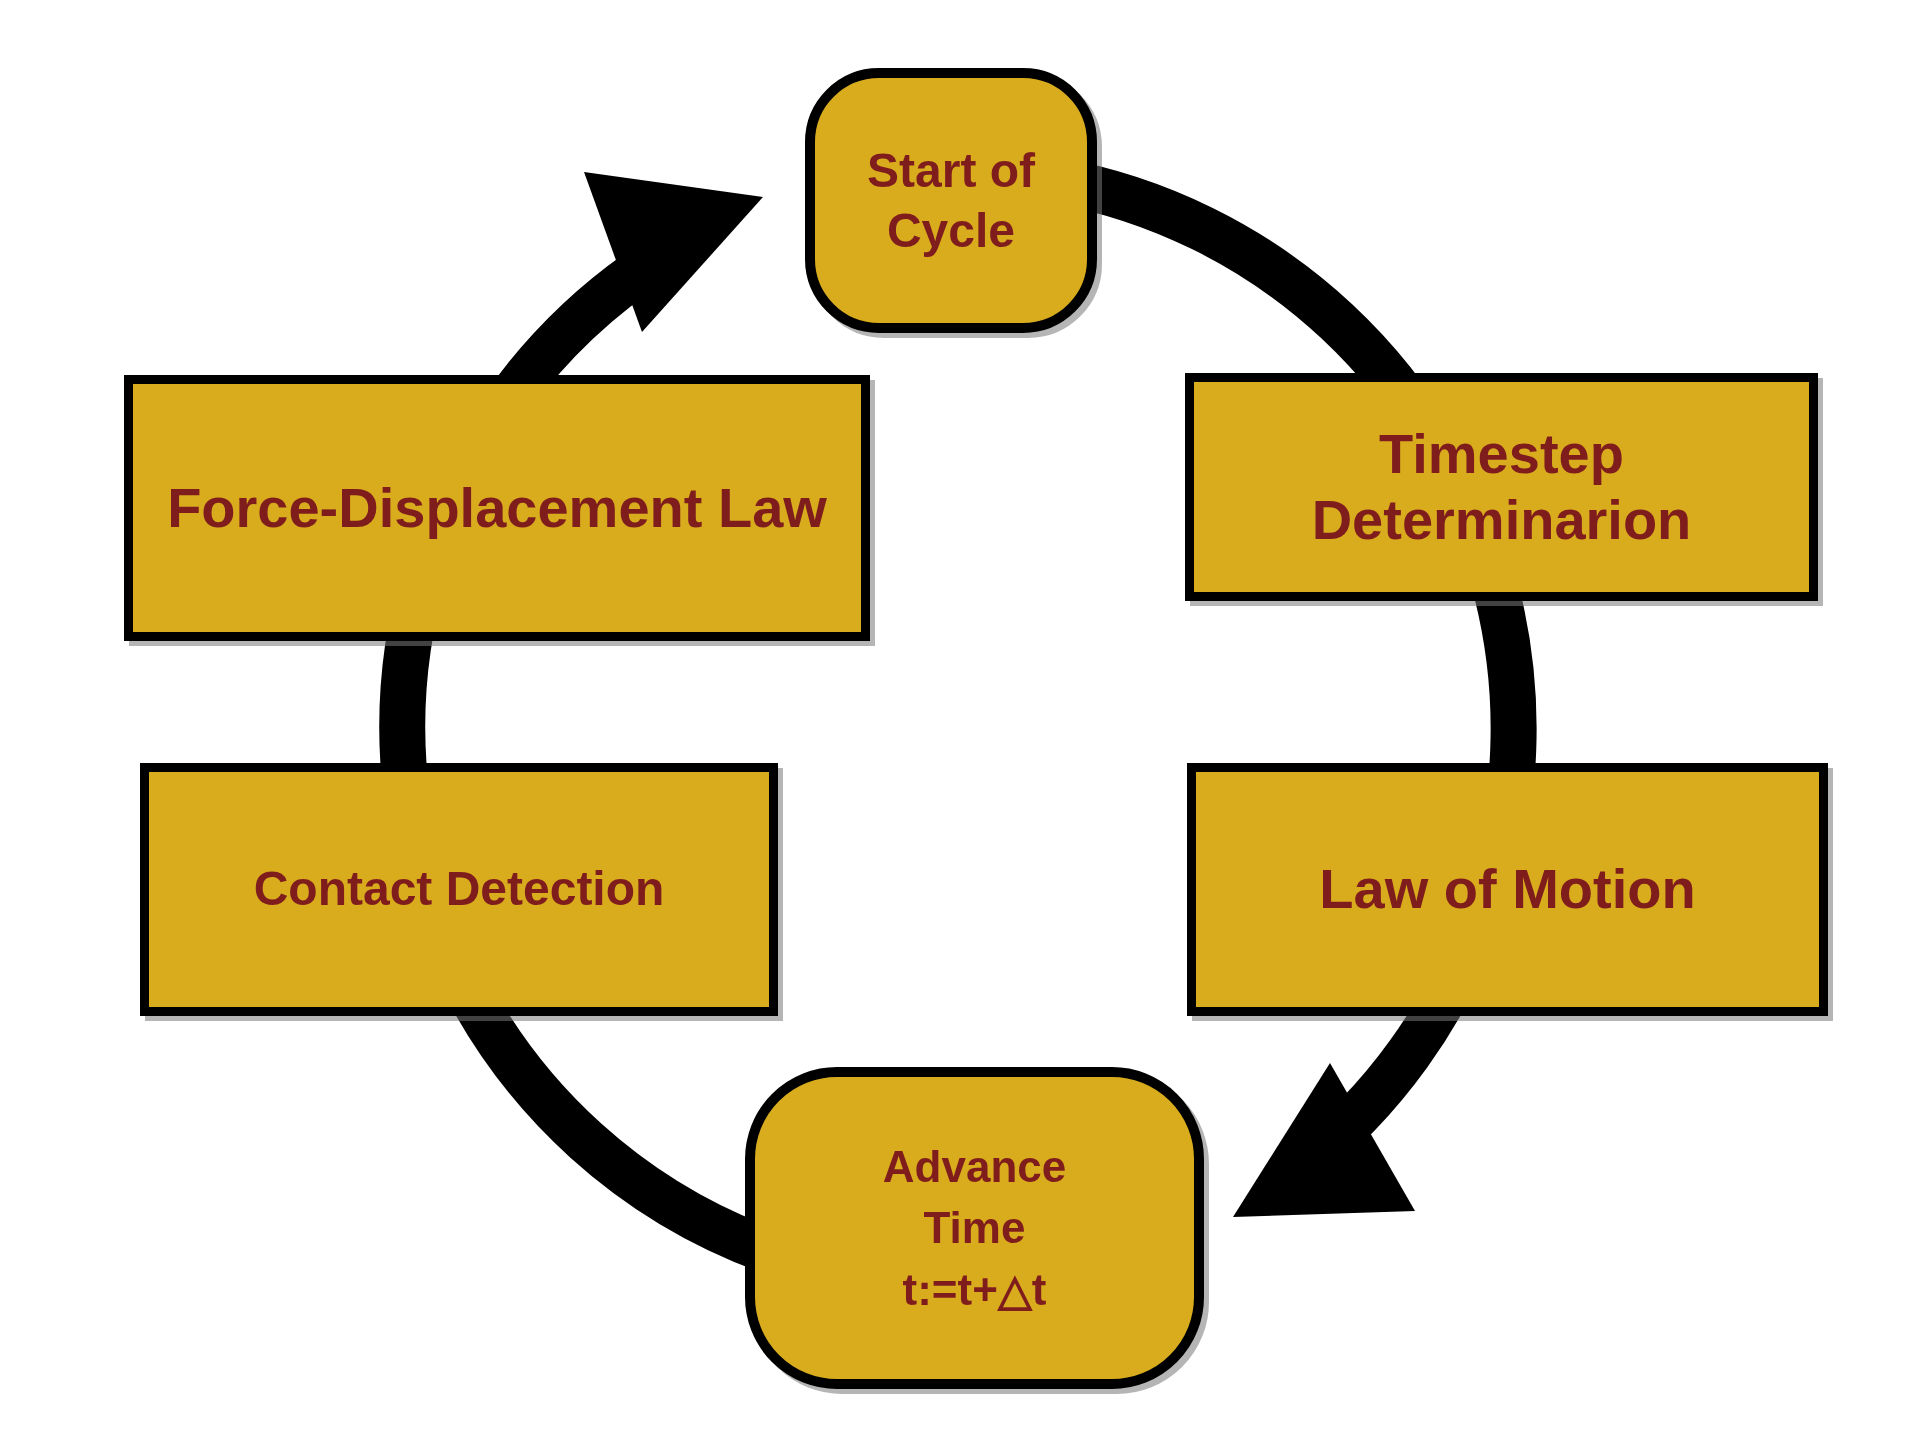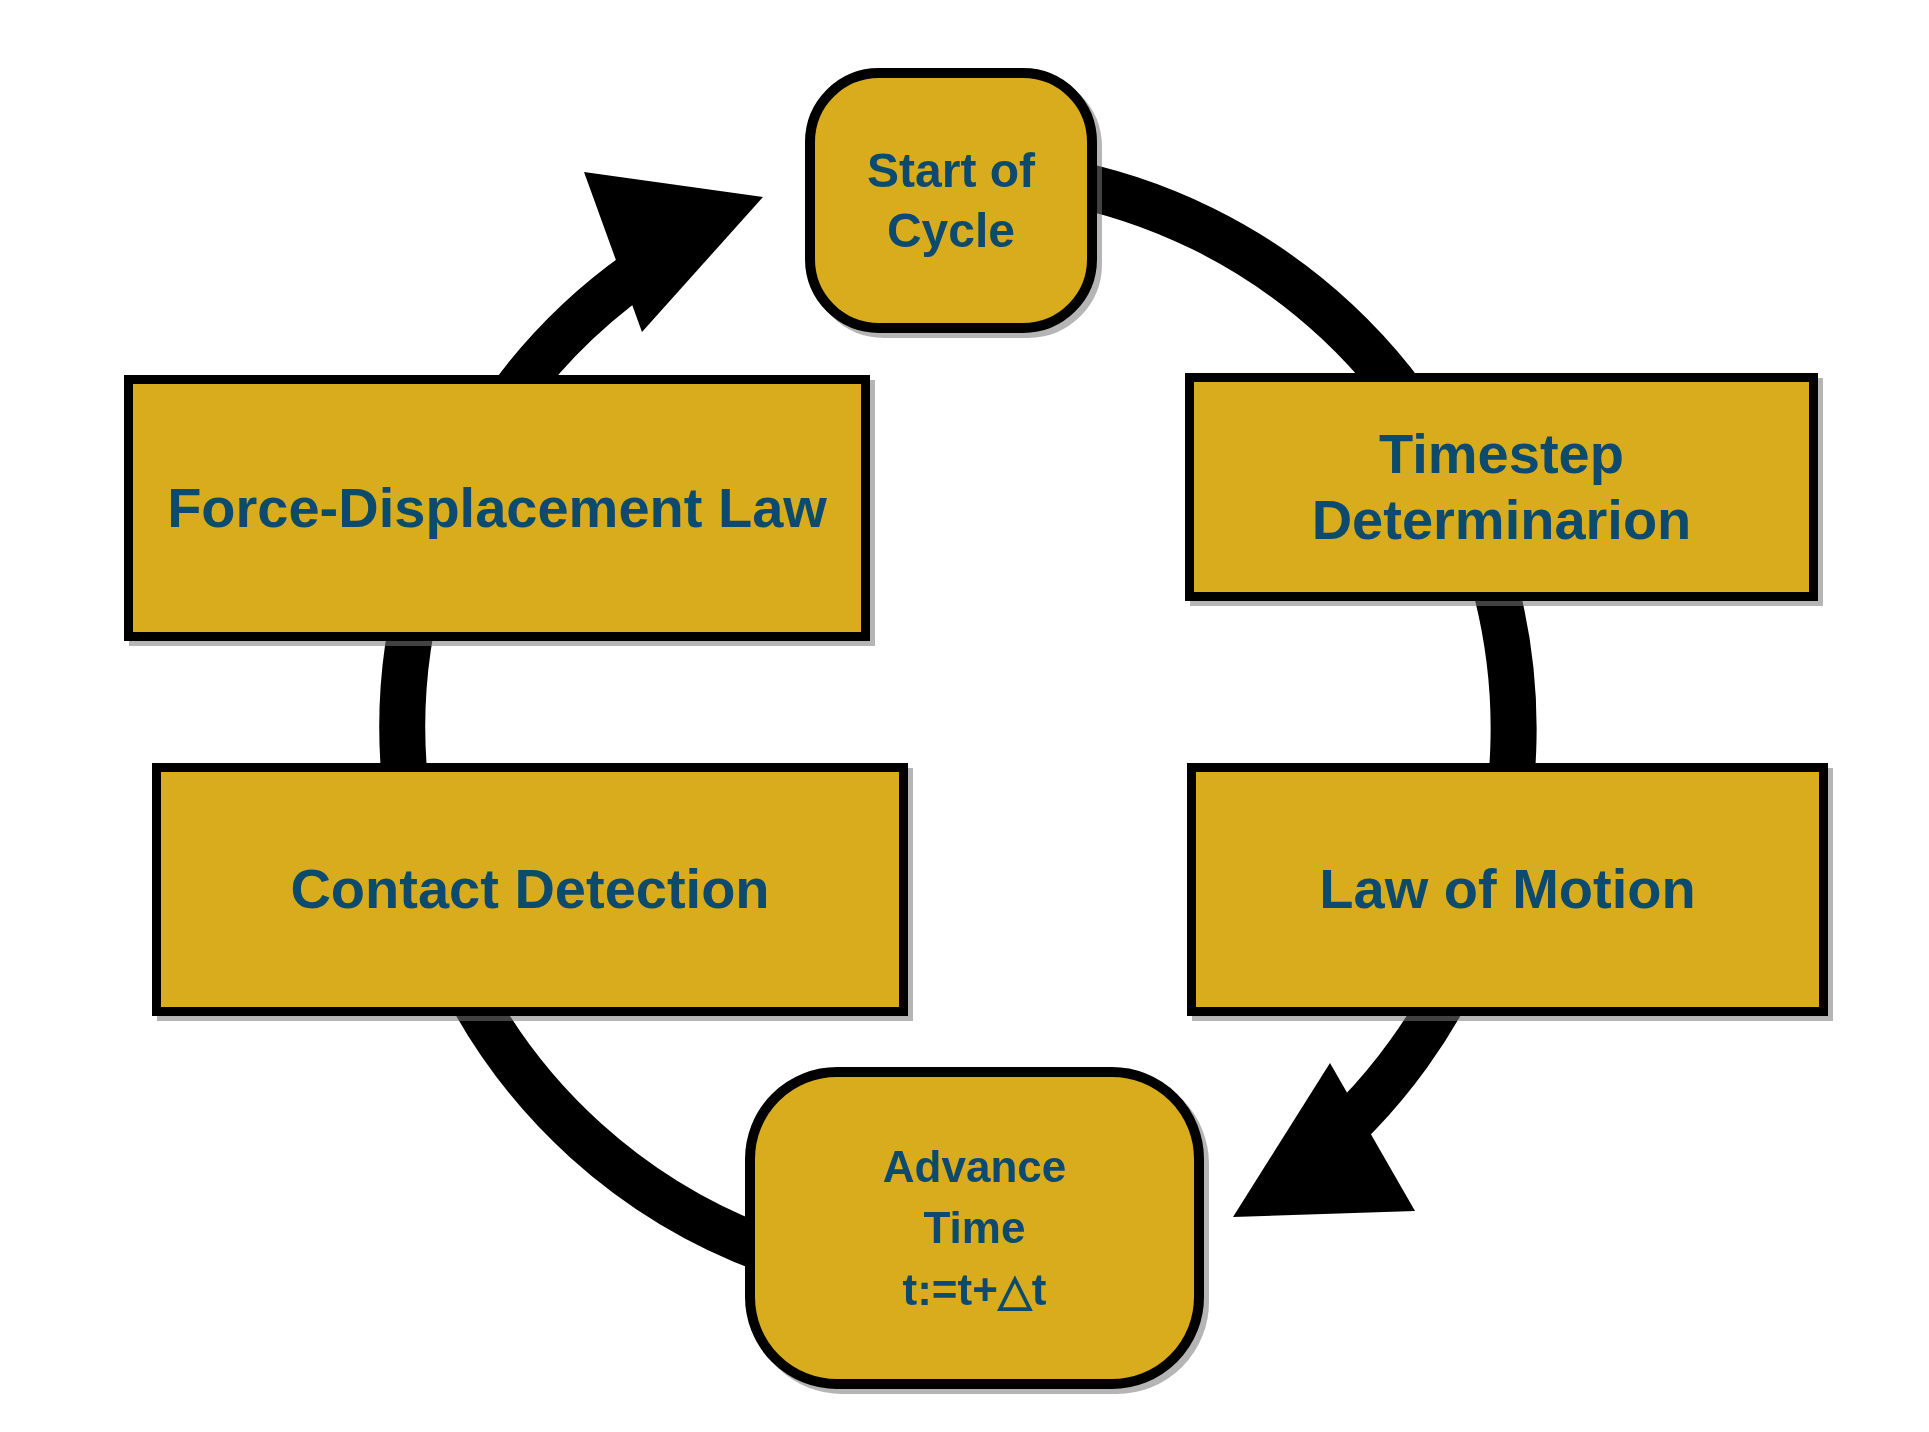--- a/index.html
+++ b/index.html
@@ -19,30 +19,30 @@
   }
   .arrows-svg{position:absolute;left:0;top:0;width:100%;height:100%;}
   .node{
     position:absolute;
     box-sizing:border-box;
     background:var(--c-node_fill);
     border:9px solid var(--c-node_border);
     display:flex;align-items:center;justify-content:center;
     text-align:center;
     font-weight:bold;
-    color:#0c4a6e;
+    color:#7f1d1d;
     white-space:pre-line;
     filter:drop-shadow(5px 5px 0 var(--c-shadow));
   }
   .node-rounded{border-width:10px;}
   .n-start   {left:805px; top:68px;   width:292px; height:265px; border-radius:74px; font-size:48px; line-height:1.25;}
   .n-timestep{left:1185px;top:373px;  width:633px; height:228px; font-size:56px; line-height:1.18;}
   .n-law     {left:1187px;top:763px;  width:641px; height:253px; font-size:56px; line-height:1.18;}
   .n-advance {left:745px; top:1067px; width:459px; height:322px; border-radius:92px; font-size:44px; line-height:1.4;}
-  .n-contact {left:140px; top:763px;  width:756px; height:253px; font-size:56px; line-height:1.18;margin-left:12px;}
+  .n-contact {left:140px; top:763px;  width:638px; height:253px; font-size:48px; line-height:1.18;}
   .n-force   {left:85px;  top:375px;  width:746px; height:266px; font-size:56px; line-height:1.18;margin-left:39px;}
 </style>
 </head>
 <body>
 
 <div class="stage">
 
   <svg class="arrows-svg" viewBox="0 0 1929 1432" aria-hidden="true">
 
     <path d="M 1054 180 A 557 557 0 0 1 1300 1167" fill="none" stroke="#000000" stroke-width="46"></path>

